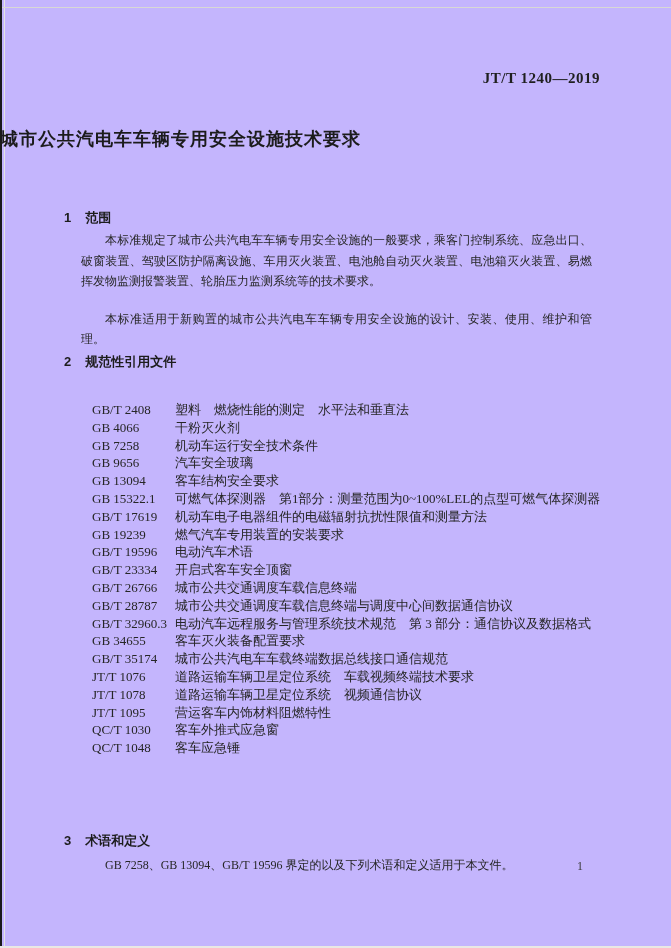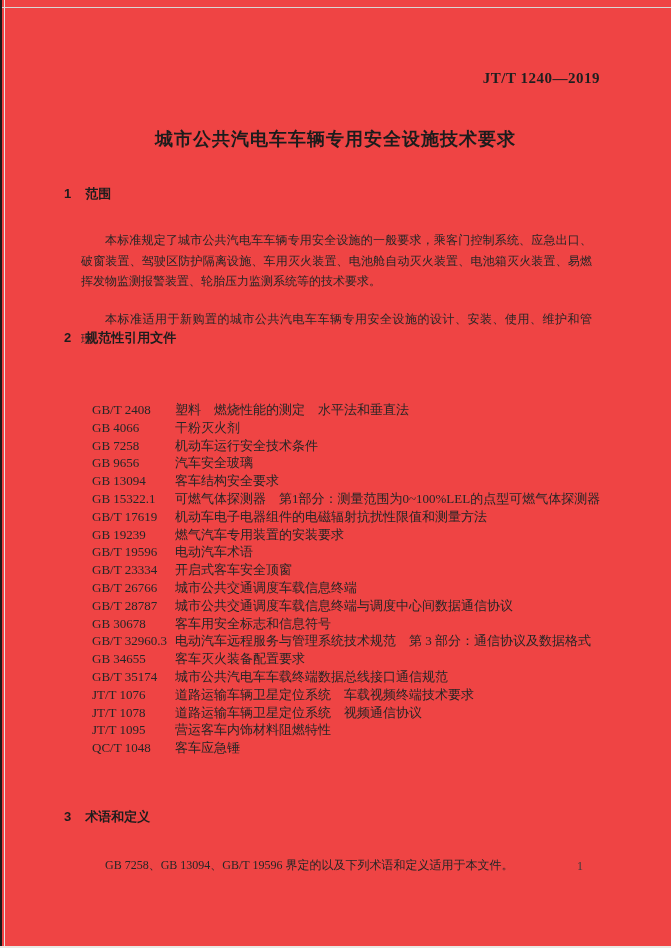--- a/index.html
+++ b/index.html
@@ -1,47 +1,47 @@
 <!DOCTYPE html>
 <html><head>
 <meta charset="utf-8">
 <style>
   html, body { margin: 0; padding: 0; background: #ffffff; }
   .page {
     position: relative;
     width: 671px;
     height: 948px;
-    background: #ef4444;
+    background: #c4b5fd;
     overflow: hidden;
     font-family: "Liberation Serif", "DejaVu Serif", serif;
     color: #262626;
   }
   .edge-left  { position: absolute; left: 0; top: 0; bottom: 0; width: 2px; background: #1a1a1a; }
   .edge-left2 { position: absolute; left: 4px; top: 0; bottom: 0; width: 1px; background: #e4e4e1; }
   .edge-top   { position: absolute; top: 7px; left: 2px; right: 0; height: 1px; background: #d8d8d5; }
   .edge-bottom{ position: absolute; bottom: 0; left: 0; right: 0; height: 2px; background: #eae8e4; }
 
   .doc-code {
     position: absolute; top: 70px; left: 0; right: 71px;
     text-align: right;
     font-family: "Liberation Serif", "DejaVu Serif", serif;
     font-weight: bold; font-size: 15px; letter-spacing: 0.5px;
     color: #1f1f1f;
   }
   .doc-title {
     position: absolute; top: 127px; left: 0; width: 100%;
-    text-align: center; margin: 0;
+    margin: 0;
     font-family: "Liberation Sans", "DejaVu Sans", sans-serif;
     font-weight: bold; font-size: 18px; letter-spacing: 1px;
     color: #1c1c1c;
   }
   .sec-heading {
     position: absolute; left: 64px;
     font-family: "Liberation Sans", "DejaVu Sans", sans-serif;
-    font-weight: bold; font-size: 13px; color: #1d1d1d;
+    font-weight: bold; font-size: 13px; color: #1d1d1d; margin-top: 24px;
   }
   .sec-heading .sec-num { display: inline-block; margin-right: 14px; }
   .body-block {
     position: absolute; left: 64px; width: 545px;
     font-size: 12px; line-height: 20.6px;
     text-align: justify; color: #262626;
   }
   .body-block p { margin: 17px; text-indent: 2em; }
   .ref-list {
     position: absolute; left: 92px; top: 401px; width: 527px;
@@ -123,23 +123,20 @@
     </div>
 
     <div class="ref-row">
       <span class="ref-code">GB/T 26766</span><span class="ref-title">城市公共交通调度车载信息终端</span>
     </div>
 
     <div class="ref-row">
       <span class="ref-code">GB/T 28787</span><span class="ref-title">城市公共交通调度车载信息终端与调度中心间数据通信协议</span>
     </div>
 
-    <div class="ref-row">
-      <span class="ref-code">GB 30678</span><span class="ref-title">客车用安全标志和信息符号</span>
-    </div>
 
     <div class="ref-row">
       <span class="ref-code">GB/T 32960.3</span><span class="ref-title">电动汽车远程服务与管理系统技术规范　第 3 部分：通信协议及数据格式</span>
     </div>
 
     <div class="ref-row">
       <span class="ref-code">GB 34655</span><span class="ref-title">客车灭火装备配置要求</span>
     </div>
 
     <div class="ref-row">
@@ -152,20 +149,23 @@
     </div>
 
     <div class="ref-row">
       <span class="ref-code">JT/T 1078</span><span class="ref-title">道路运输车辆卫星定位系统　视频通信协议</span>
     </div>
 
     <div class="ref-row">
       <span class="ref-code">JT/T 1095</span><span class="ref-title">营运客车内饰材料阻燃特性</span>
     </div>
 
+    <div class="ref-row">
+      <span class="ref-code">QC/T 1030</span><span class="ref-title">客车外推式应急窗</span>
+    </div>
 
     <div class="ref-row">
       <span class="ref-code">QC/T 1048</span><span class="ref-title">客车应急锤</span>
     </div>
   </div>
 
   <div class="sec-heading" style="top:808px">
     <span class="sec-num">3</span><span>术语和定义</span>
   </div>
   <div class="body-block" style="top:838px">

